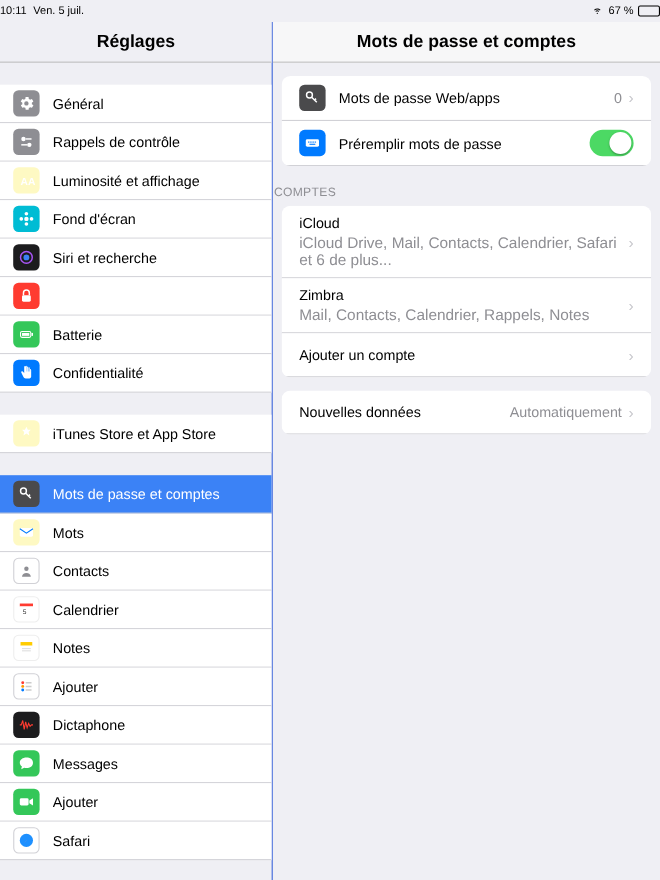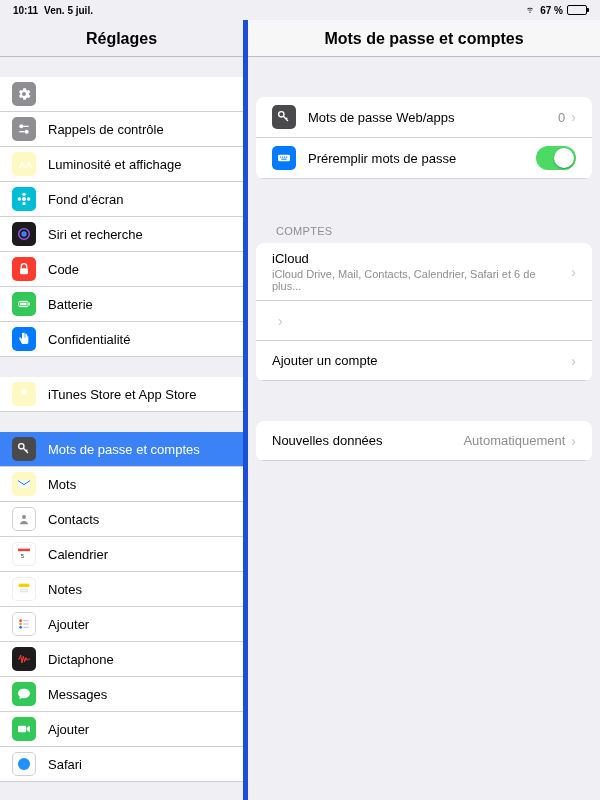--- a/index.html
+++ b/index.html
@@ -1,45 +1,45 @@
 <!DOCTYPE html>
 <html><head>
 <meta charset="utf-8">
 <style>
   * { box-sizing: border-box; margin: 0; padding: 0; }
   html, body { width: 600px; height: 800px; overflow: hidden; font-family: -apple-system, "Helvetica Neue", Arial, sans-serif; background: #efeff4; }
-  .status-bar { height: 20px; display: flex; align-items: center; justify-content: space-between; padding: 0 13px; font-size: 10px; font-weight: 700; background: #efeff4; }
+  .status-bar { height: 20px; display: flex; align-items: center; justify-content: space-between; padding: 0 0; font-size: 10px; font-weight: 400; background: #efeff4; }
   .status-left { display: flex; gap: 6px; }
   .status-right { display: flex; align-items: center; gap: 4px; }
   .battery-icon { width: 20px; height: 10px; border: 1px solid #000; border-radius: 2px; position: relative; }
   .battery-icon::after { content: ""; position: absolute; right: -3px; top: 2px; width: 2px; height: 4px; background: #000; border-radius: 0 1px 1px 0; }
   .battery-fill { background: #000; height: 100%; width: 75%; border-radius: 1px; }
   .wifi-icon svg { width: 12px; height: 10px; }
 
   .container { display: flex; height: 780px; }
-  .sidebar { width: 248px; border-right: 5px solid #1d4ed8; display: flex; flex-direction: column; overflow-y: auto; background: #efeff4; }
+  .sidebar { width: 248px; border-right: 1px solid #1d4ed8; display: flex; flex-direction: column; overflow-y: auto; background: #efeff4; }
   .detail { flex: 1; background: #efeff4; overflow-y: auto; }
 
   .nav-title { text-align: center; font-size: 16px; font-weight: 600; padding: 10px 0 8px 0; background: #f7f7f8; border-bottom: 1px solid #bfbfbf; }
   .sidebar .nav-title { background: #efeff4; }
 
   .group-spacer { height: 20px; }
 
   .row { display: flex; align-items: center; height: 35px; padding: 0 12px; background: #fff; border-bottom: 0.5px solid #d1d1d6; font-size: 13px; color: #000; }
   .row.selected { background: #3b82f6; color: #fff; }
   .row .icon-box { width: 24px; height: 24px; border-radius: 5px; margin-right: 12px; display: flex; align-items: center; justify-content: center; flex-shrink: 0; }
   .row .label { flex: 1; white-space: nowrap; overflow: hidden; text-overflow: ellipsis; }
   .chevron { color: #c7c7cc; font-size: 14px; margin-left: 6px; }
 
   
-  .detail .section { margin-top: 40px; }
-  .detail .section-header { font-size: 11px; color: #8e8e93; padding: 6px 28px; text-transform: uppercase; letter-spacing: 0.3px; }
+  .detail .section { margin-top: 12px; }
+  .detail .section-header { font-size: 11px; color: #8e8e93; padding: 6px 1px; text-transform: uppercase; letter-spacing: 0.3px; }
   .drow { background: #fff; display: flex; align-items: center; min-height: 40px; padding: 8px 16px; border-bottom: 0.5px solid #d1d1d6; font-size: 13px; }
   .drow .label { flex: 1; }
-  .drow .sub { font-size: 11px; color: #8e8e93; margin-top: 2px; }
+  .drow .sub { font-size: 14px; color: #8e8e93; margin-top: 2px; }
   .drow .value { color: #8e8e93; font-size: 13px; }
   .drow .chevron { color: #c7c7cc; }
   .drow.withicon .icon-box { width: 24px; height: 24px; border-radius: 5px; margin-right: 12px; display:flex; align-items:center; justify-content:center; flex-shrink:0; }
   .toggle { width: 40px; height: 24px; background: #4cd964; border-radius: 12px; position: relative; }
   .toggle::after { content: ""; position: absolute; right: 2px; top: 2px; width: 20px; height: 20px; background: #fff; border-radius: 50%; box-shadow: 0 1px 2px rgba(0,0,0,0.3); }
 
   .rounded-group { margin: 0 8px; border-radius: 8px; overflow: hidden; }
   .detail .nav-title { background: #f7f7f8; }
 
   
@@ -81,20 +81,21 @@
   <div class="sidebar">
     <div class="nav-title">Réglages</div>
     <div id="sidebar-groups">
         <div class="group-spacer"></div>
         <div class="row">
           <span class="icon-box icon-gray">
             <svg viewBox="0 0 24 24">
               <path d="M19.4 13l.1-1-.1-1 2.1-1.6-2-3.5-2.5 1a7 7 0 00-1.7-1l-.4-2.6h-4l-.4 2.6c-.6.3-1.2.6-1.7 1l-2.5-1-2 3.5L6.5 11l-.1 1 .1 1-2.1 1.6 2 3.5 2.5-1c.5.4 1.1.7 1.7 1l.4 2.6h4l.4-2.6c.6-.3 1.2-.6 1.7-1l2.5 1 2-3.5L19.4 13zM12 15a3 3 0 110-6 3 3 0 010 6z"></path>
             </svg>
           </span>
+          <span class="label">Général</span>
         </div>
         <div class="row">
           <span class="icon-box icon-gray">
             <svg viewBox="0 0 24 24">
               <circle cx="8" cy="8" r="3"></circle>
               <rect x="11" y="7" width="8" height="2"></rect>
               <circle cx="16" cy="16" r="3"></circle>
               <rect x="5" y="15" width="8" height="2"></rect>
             </svg>
           </span>
@@ -129,21 +130,20 @@
           </span>
           <span class="label">Siri et recherche</span>
         </div>
         <div class="row">
           <span class="icon-box icon-red">
             <svg viewBox="0 0 24 24">
               <rect x="6" y="11" width="12" height="9" rx="2"></rect>
               <path d="M8 11V8a4 4 0 118 0v3" fill="none" stroke="#fff" stroke-width="2"></path>
             </svg>
           </span>
-          <span class="label">Code</span>
         </div>
         <div class="row">
           <span class="icon-box icon-green">
             <svg viewBox="0 0 24 24">
               <rect x="4" y="8" width="14" height="8" rx="2" fill="none" stroke="#fff" stroke-width="1.5"></rect>
               <rect x="19" y="10" width="2" height="4"></rect>
               <rect x="6" y="10" width="10" height="4"></rect>
             </svg>
           </span>
           <span class="label">Batterie</span>
@@ -302,20 +302,24 @@
       <div class="section-header">Comptes</div>
       <div class="rounded-group" id="detail-accounts">
           <div class="drow">
             <div style="flex: 1 1 0%;">
               <div>iCloud</div>
               <div class="sub">iCloud Drive, Mail, Contacts, Calendrier, Safari et 6 de plus...</div>
             </div>
             <span class="chevron">›</span>
           </div>
           <div class="drow">
+            <div style="flex: 1 1 0%;">
+              <div>Zimbra</div>
+              <div class="sub">Mail, Contacts, Calendrier, Rappels, Notes</div>
+            </div>
             <span class="chevron">›</span>
           </div>
           <div class="drow">
             <div style="flex: 1 1 0%;">
               <div>Ajouter un compte</div>
             </div>
             <span class="chevron">›</span>
           </div>
         </div>
     </div>

